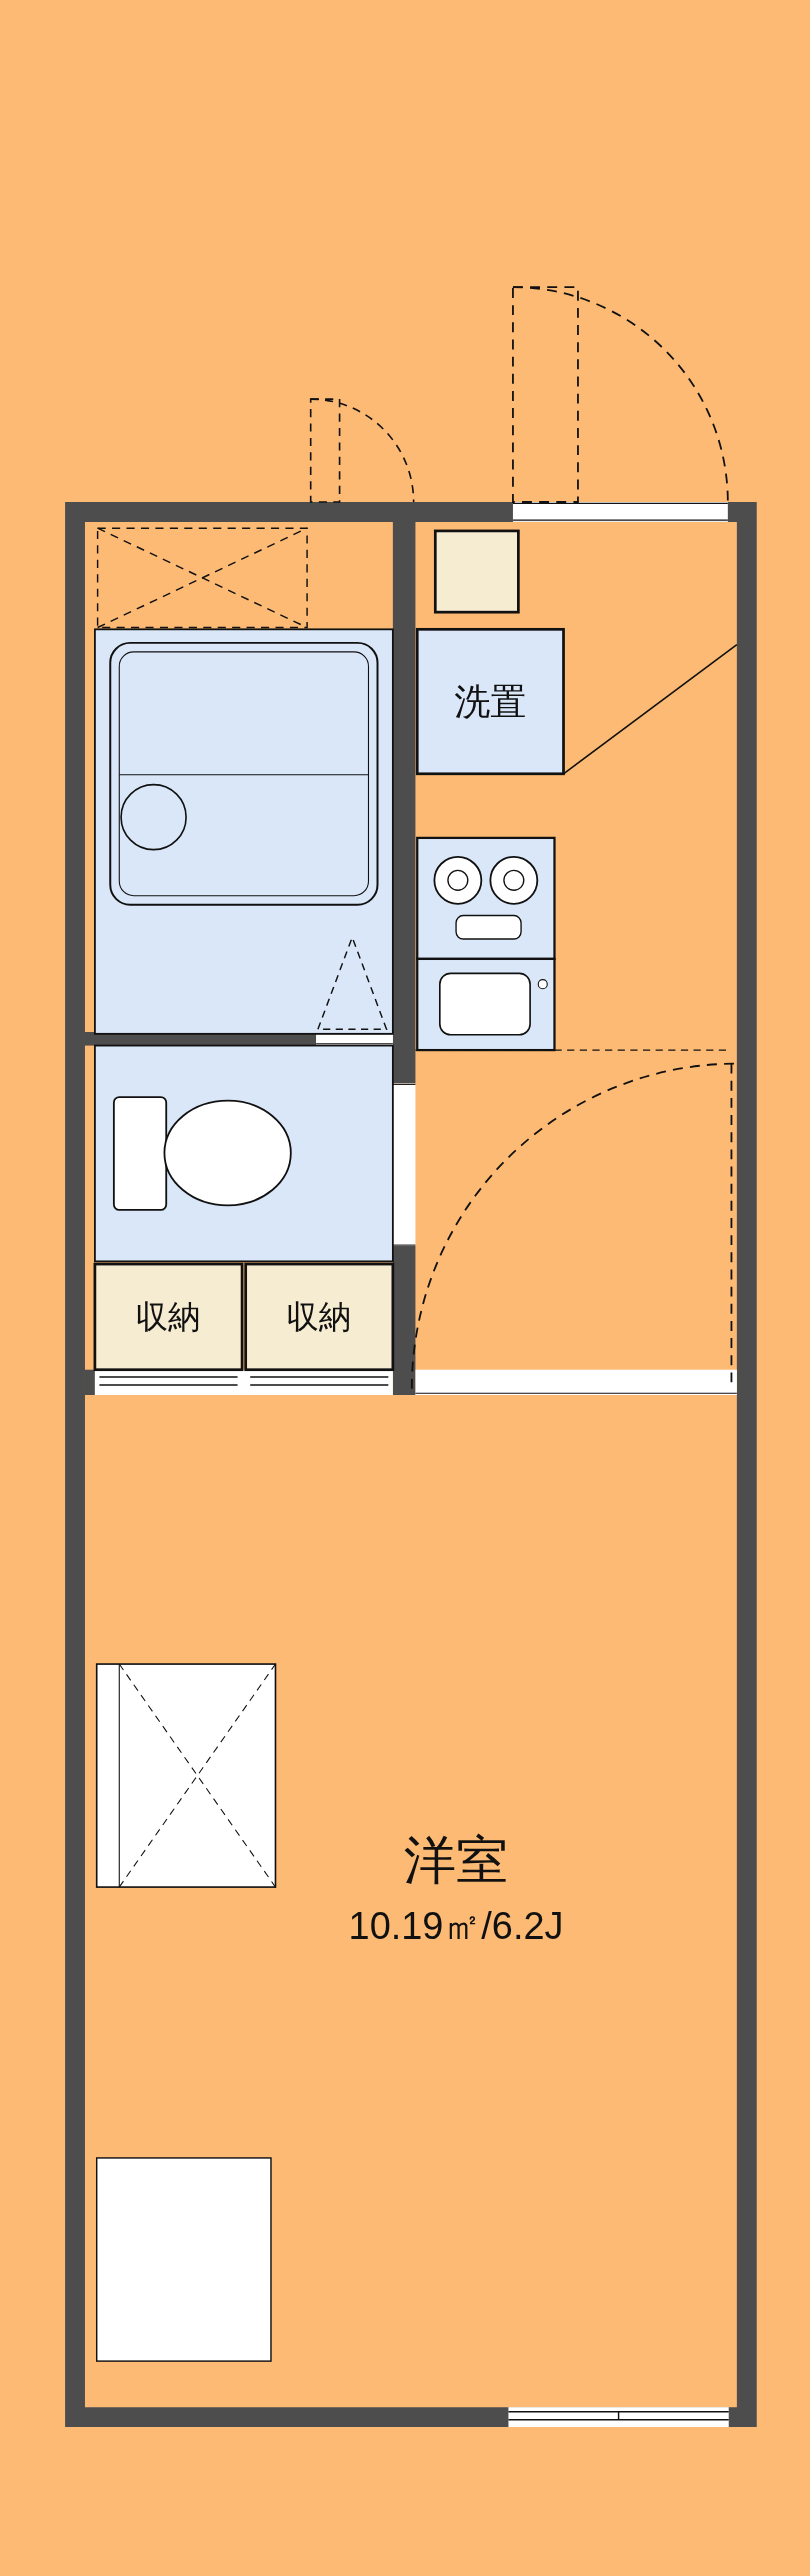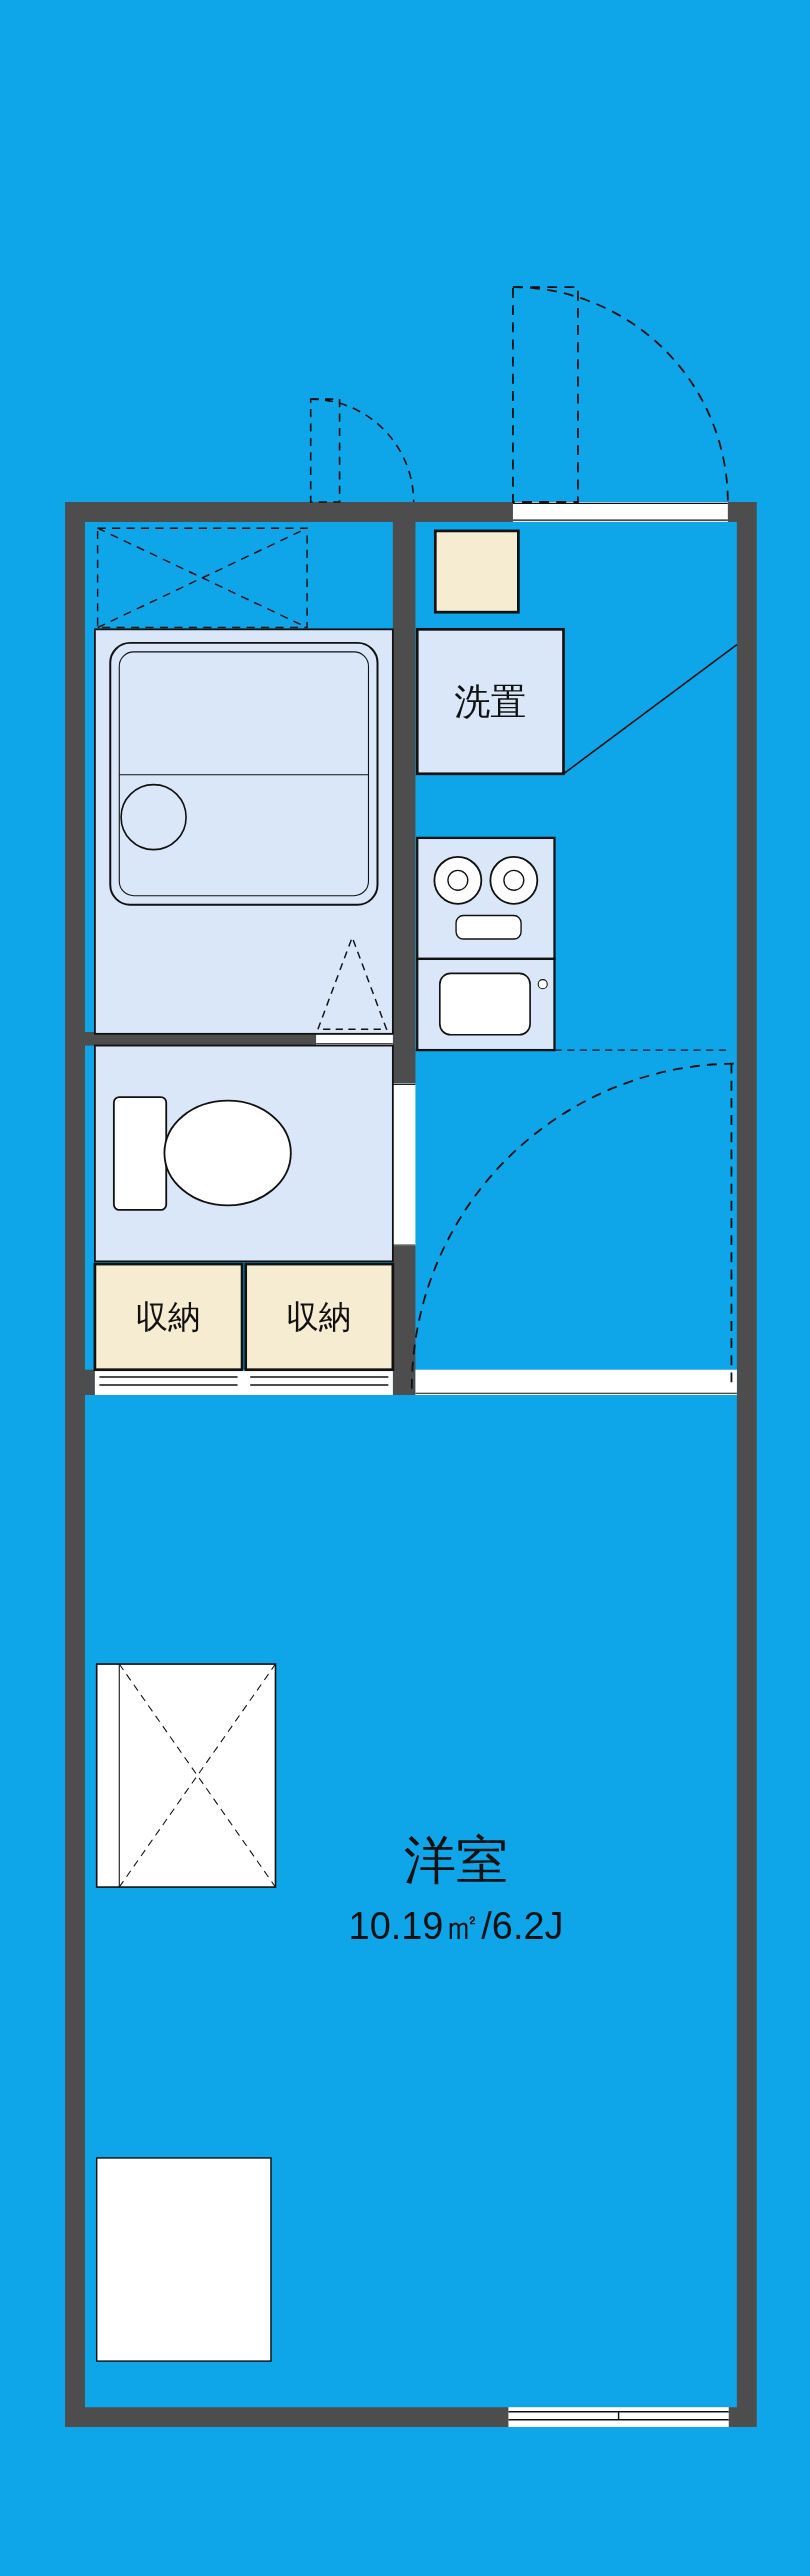--- a/index.html
+++ b/index.html
@@ -5,21 +5,21 @@
   html, body {
     margin: 0;
     padding: 0;
     background: #ffffff;
     font-family: "Liberation Sans", sans-serif;
   }
   .canvas {
     position: relative;
     width: 811px;
     height: 2576px;
-    background: #0ea5e9;
+    background: #fdba74;
     overflow: hidden;
   }
   svg { display: block; }
   text {
     font-family: "Liberation Sans", "DejaVu Sans", sans-serif;
     fill: #111111;
   }
 </style>
 </head>
 <body>

